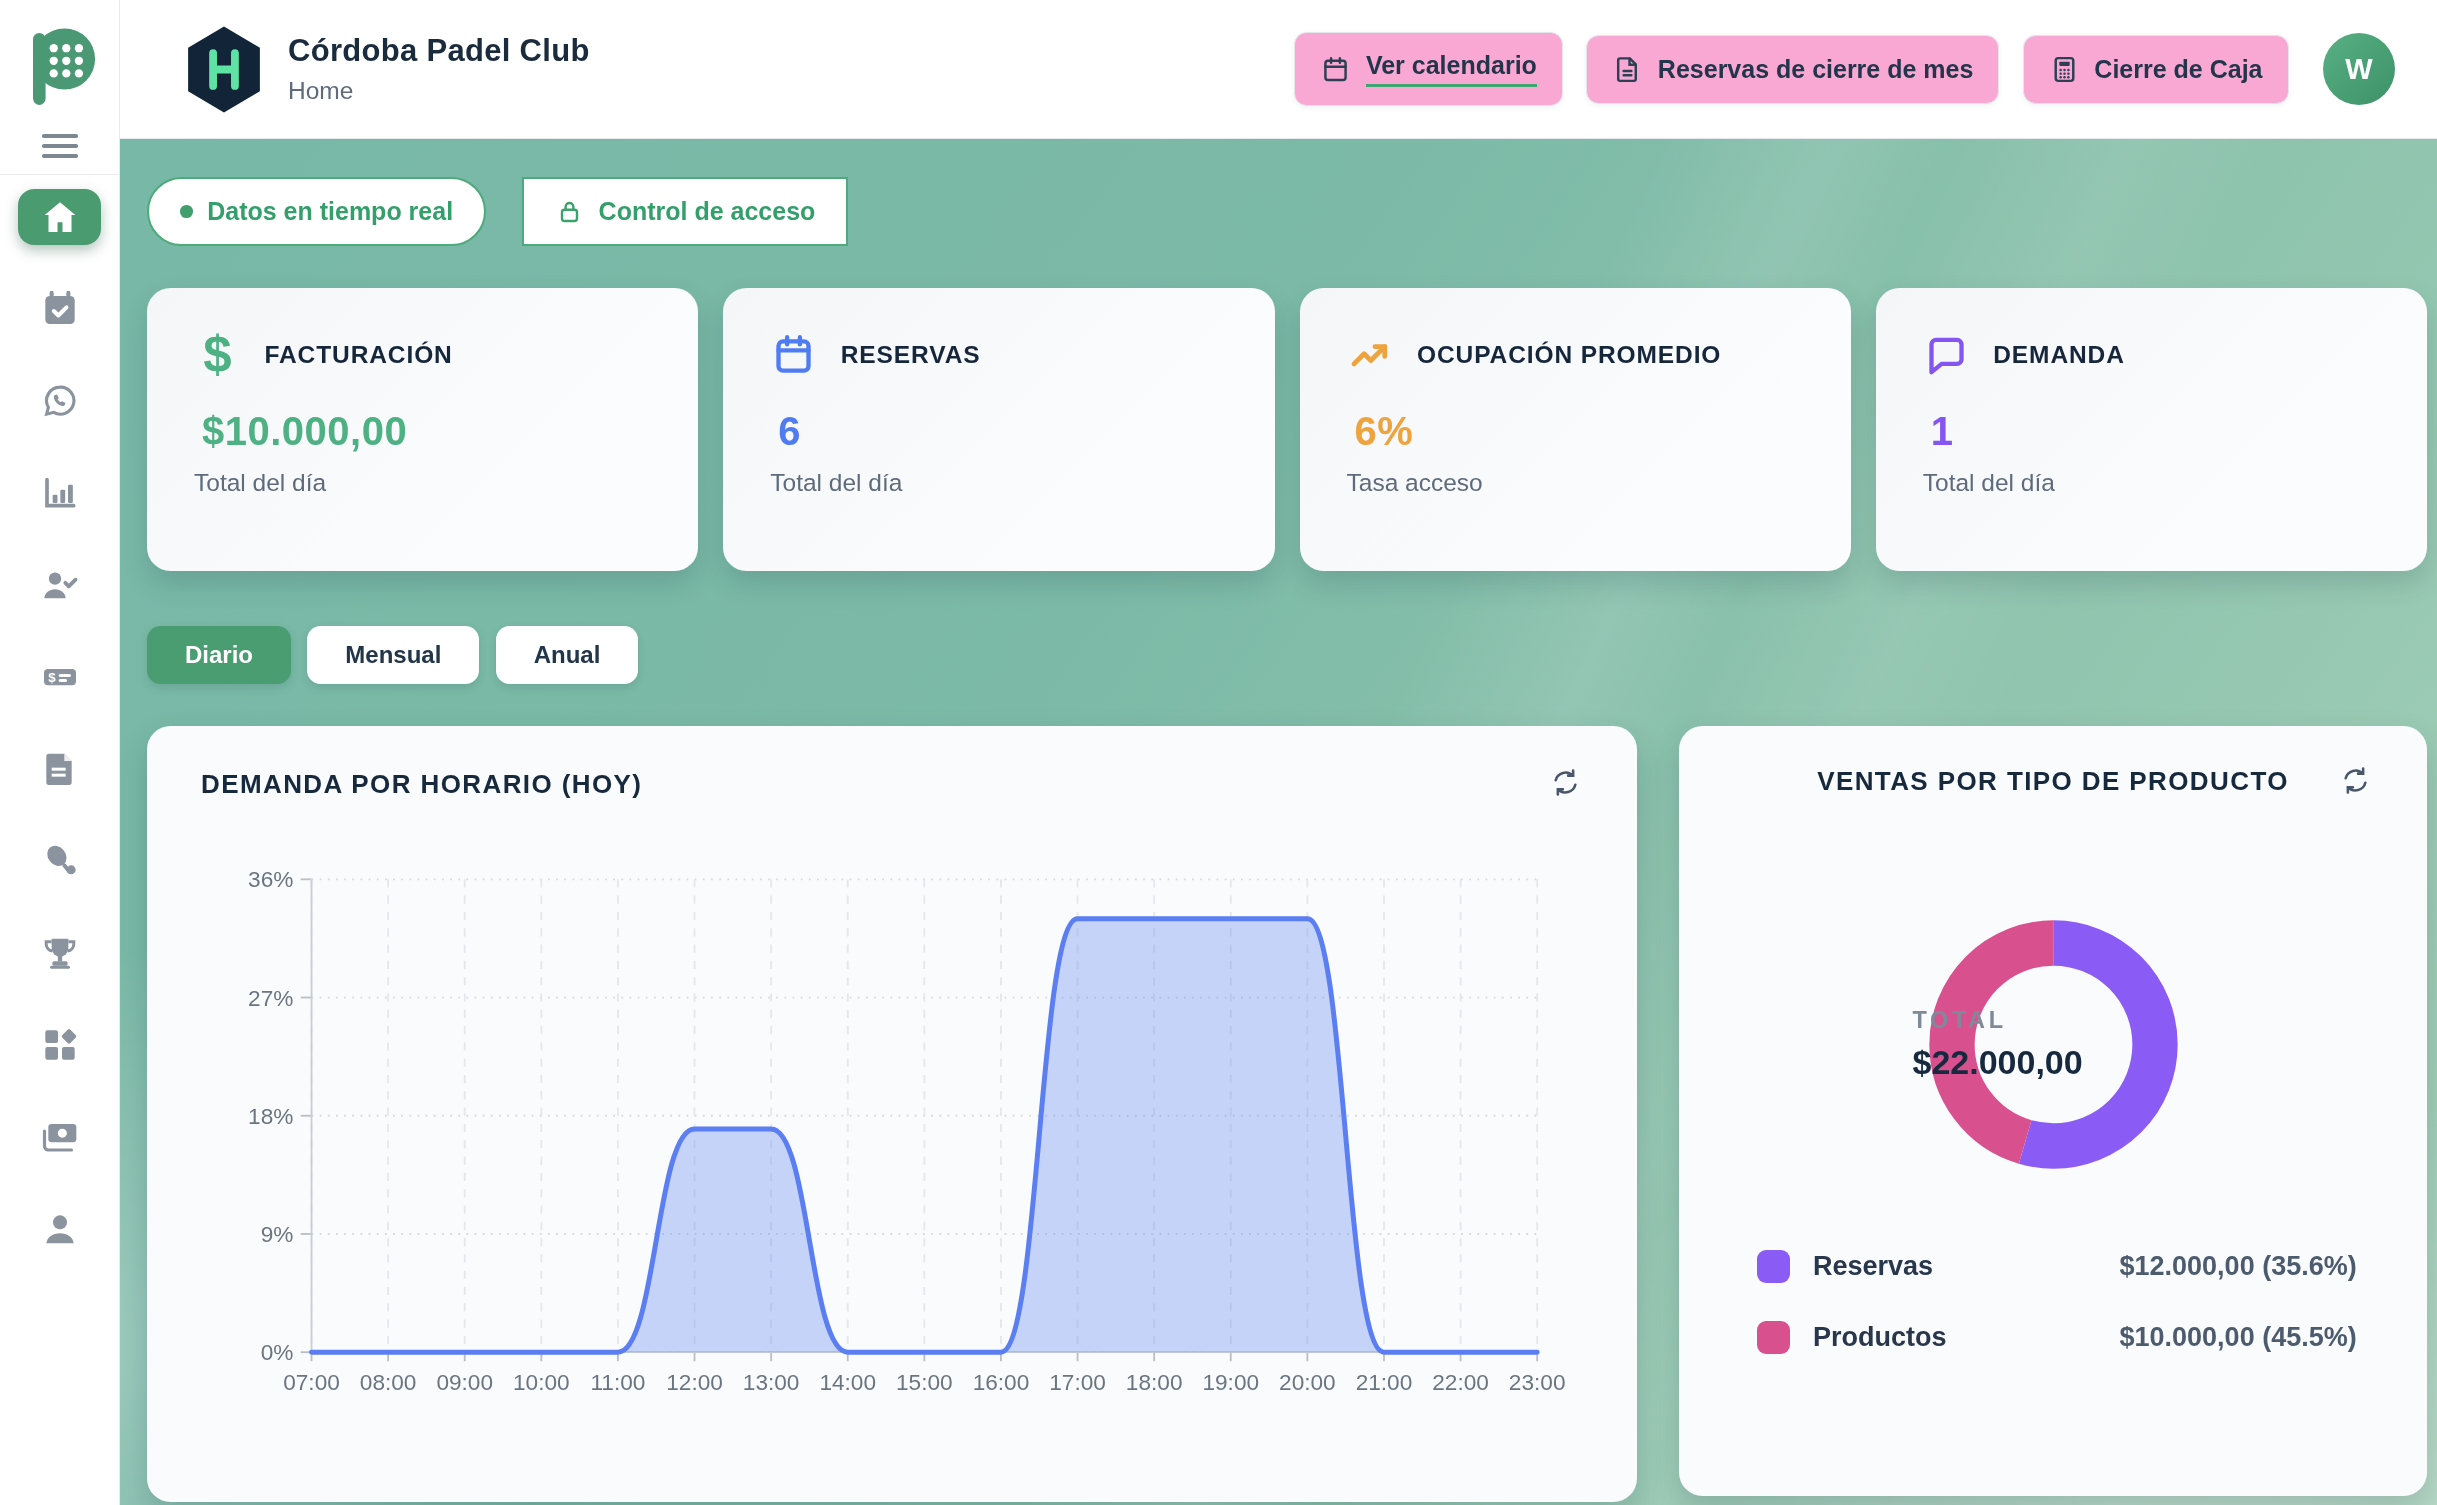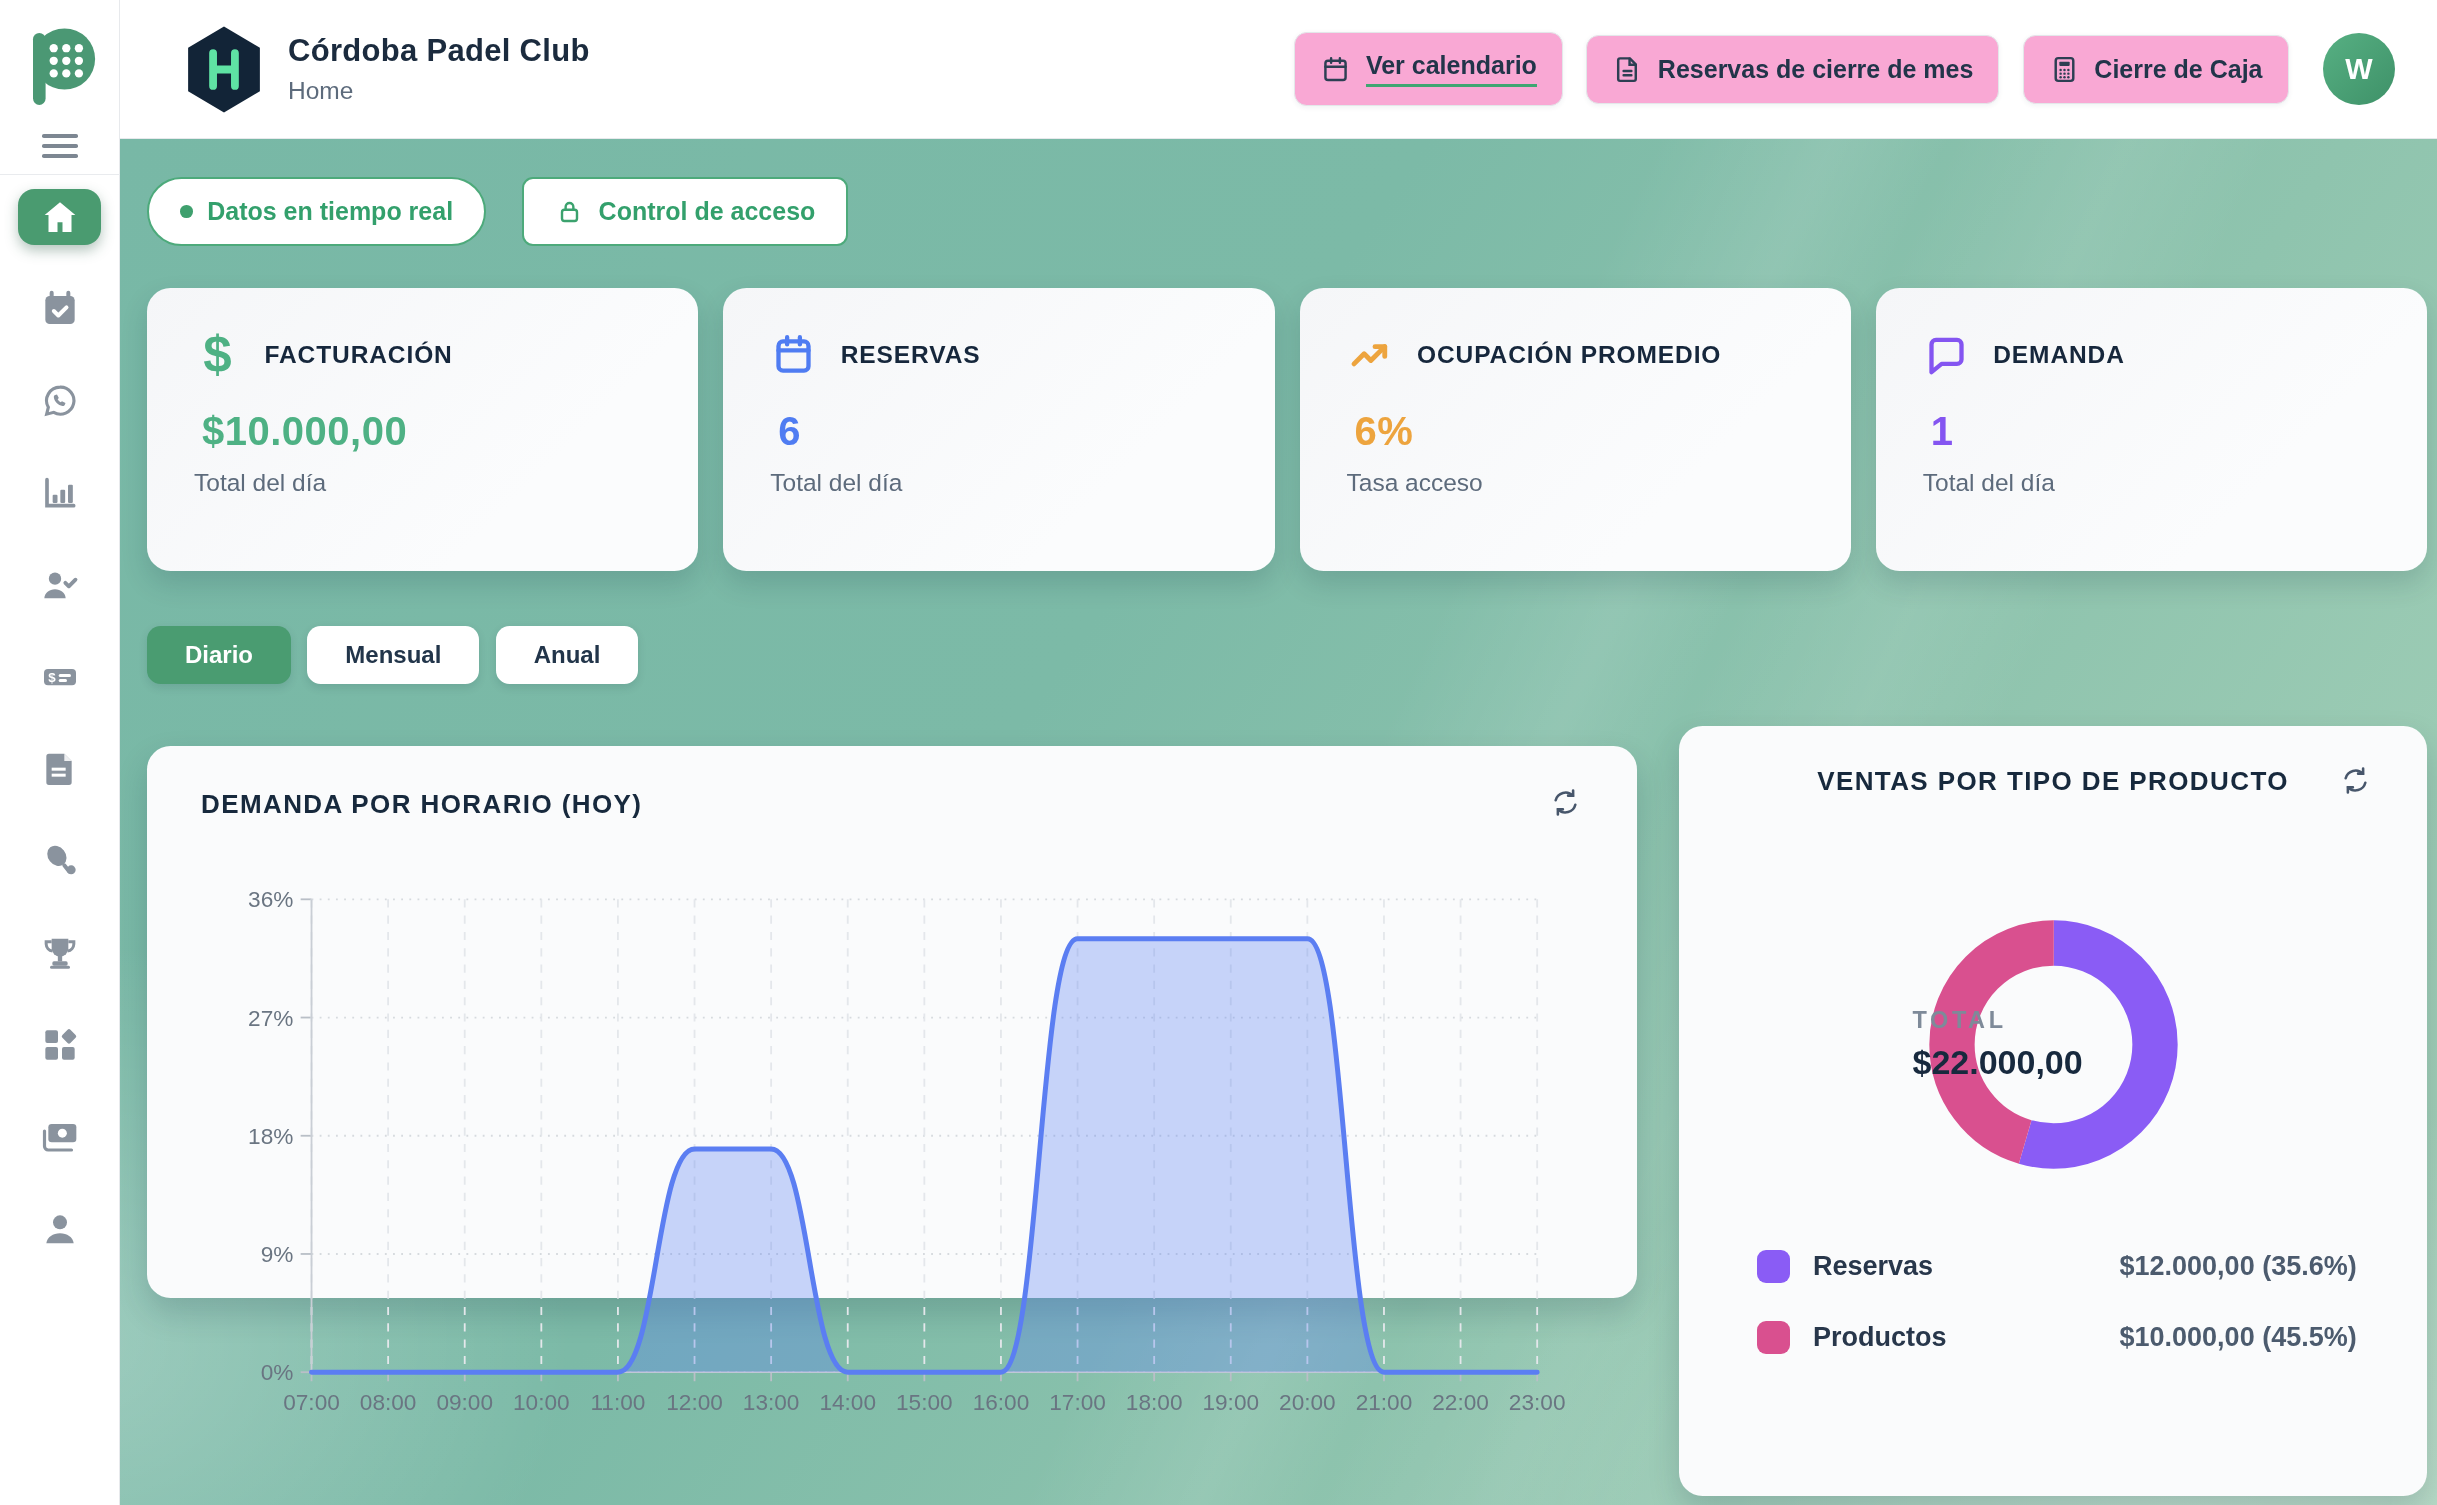--- a/index.html
+++ b/index.html
@@ -64,21 +64,21 @@
       linear-gradient(125deg, #78b8a6 0%, #7cbaa7 40%, #8fc4ae 68%, #a8d2ba 100%);
   }
   
   .badges { display:flex; gap:36px; height:69px; }
   .badge {
     display:flex; align-items:center; gap:14.5px; background:#ffffff;
     color:#33a06c; font-size:25px; font-weight:700; padding:0 31px;
     border:2.7px solid #4daa7b;
   }
   .badge.pill { border-radius:905px; }
-  .badge.rect { border-radius:11px; }
+  .badge.rect { border-radius:0; }
   .badge .dot { width:12.7px; height:12.7px; border-radius:50%; background:#3fa06e; }
   .badge svg { width:29px; height:29px; }
   
   .kpi-row { display:flex; gap:25px; margin-top:42px; }
   .kpi {
     flex:1; height:283px; border-radius:23.5px; padding:43px 47px;
     background:linear-gradient(135deg,#f5f6f8 0%, #fbfcfd 70%);
     box-shadow:0 12.7px 27px rgba(18,48,62,.16);
   }
   .kpi-head { display:flex; align-items:center; gap:23.5px; }
@@ -95,21 +95,21 @@
     font-size:24px; font-weight:700; color:#22354a; background:#ffffff;
     box-shadow:0 3.6px 9px rgba(20,50,60,.12); cursor:pointer;
   }
   .tab.active { background:#4a9c71; color:#ffffff; }
   
   .panels { display:flex; gap:42px; margin-top:42px; align-items:flex-start; }
   .card {
     background:#fafbfc; border-radius:23.5px;
     box-shadow:0 14.5px 31px rgba(16,45,60,.18);
   }
-  .chart-card { width:1490px; height:552px; padding:40px 54px 0 54px;margin-top:20px; }
+  .chart-card { width:1490px; height:776px; padding:40px 54px 0 54px; }
   .card-head { display:flex; align-items:center; }
   .card-title { font-size:26px; font-weight:700; letter-spacing:1.4px; color:#17293d; }
   .refresh-btn { margin-left:auto; background:none; border:none; cursor:pointer; width:36px; height:36px; }
   .refresh-btn svg { width:31px; height:31px; }
   .donut-card { width:748px; height:770px; padding:40px 54px 0 54px; }
   .donut-card .card-head { justify-content:center; position:relative; }
   .donut-card .refresh-btn { position:absolute; right:0; top:-1.8px; margin-left:0; }
   .donut-wrap { width:281px; height:281px; margin:107px auto 0; position:relative; }
   .donut-center { position:absolute; inset:0; display:flex; flex-direction:column; align-items:flex-start; justify-content:center; gap:9px; }
   .donut-total-label { font-size:23.5px; font-weight:700; letter-spacing:3.6px; color:#7e8a99; }

